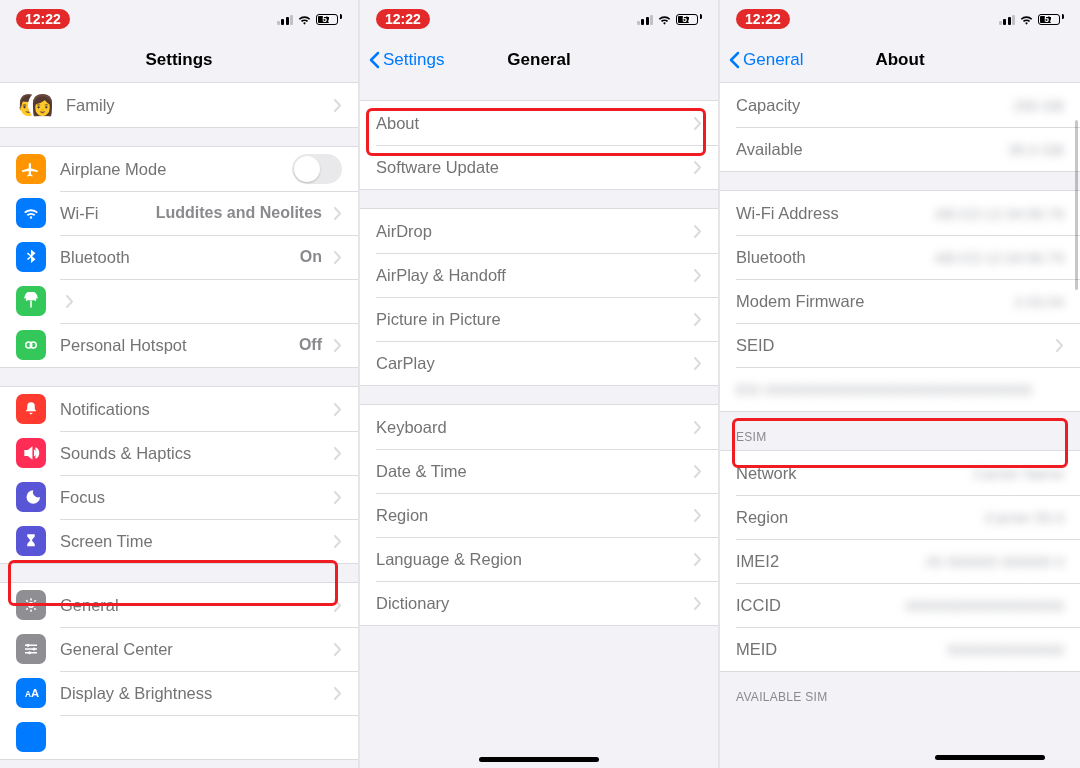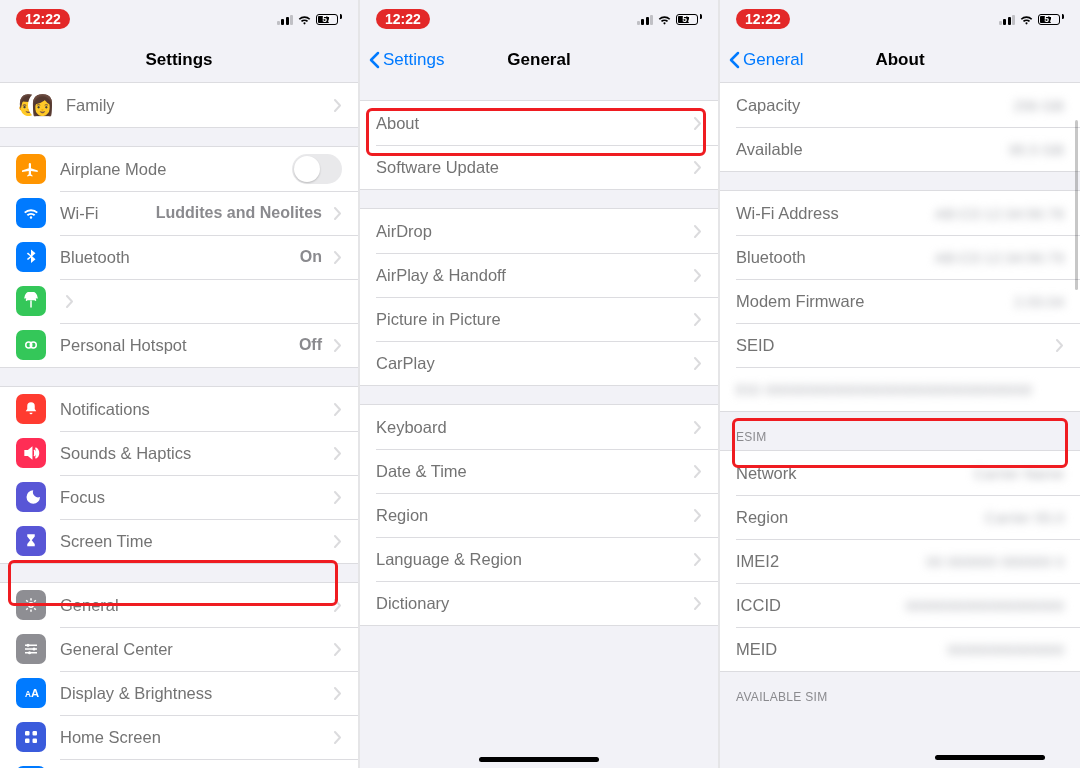--- a/index.html
+++ b/index.html
@@ -264,34 +264,20 @@
                 <text x="4" y="17" font-size="11" font-weight="700" fill="#fff">A</text>
                 <text x="12" y="17" font-size="15" font-weight="700" fill="#fff">A</text>
               </svg>
             </span>
           <span class="cell-label">Display &amp; Brightness</span>
           <svg class="chev">
               <use href="#chev"></use>
             </svg>
         </div>
         <div class="cell inset">
-          <span class="cell-icon" style="background:#3a5bdc">
-              <svg viewBox="0 0 24 24">
-                <rect x="4" y="4" width="6" height="6" rx="1.5" fill="#fff"></rect>
-                <rect x="14" y="4" width="6" height="6" rx="1.5" fill="#fff"></rect>
-                <rect x="4" y="14" width="6" height="6" rx="1.5" fill="#fff"></rect>
-                <rect x="14" y="14" width="6" height="6" rx="1.5" fill="#fff"></rect>
-              </svg>
-            </span>
-          <span class="cell-label">Home Screen</span>
-          <svg class="chev">
-              <use href="#chev"></use>
-            </svg>
-        </div>
-        <div class="cell inset">
           <span class="cell-icon" style="background:#007aff"></span>
 
         </div>
       </div>
     </div>
     <div class="hl" style="left:8px; right:20px; top:560px; height:46px;"></div>
   </div>
 
   <div class="pane">
     <div class="status-bar">

